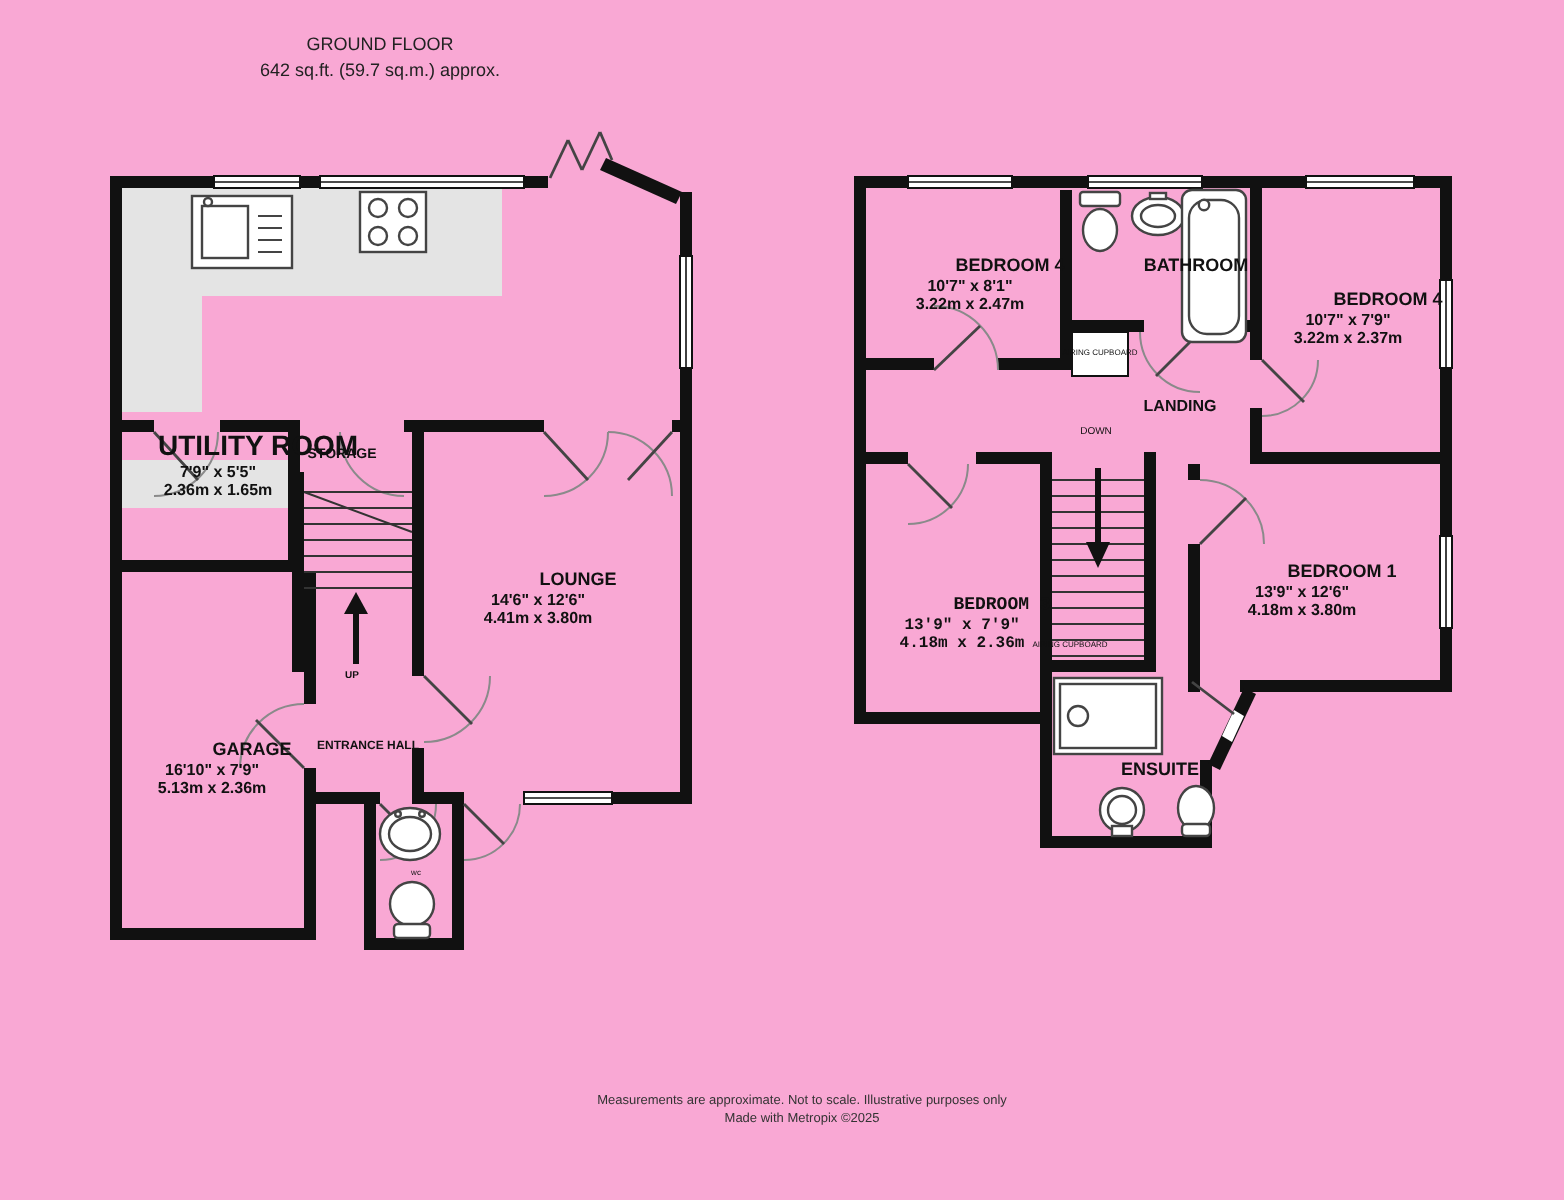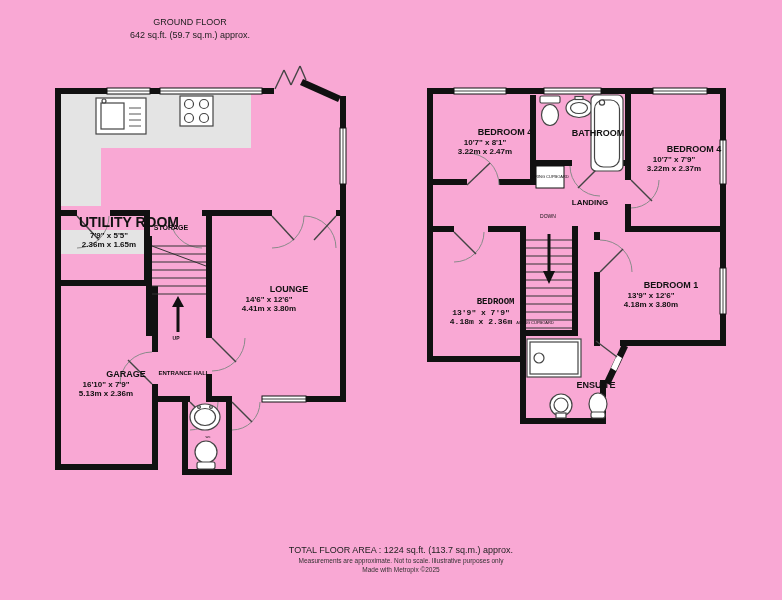--- a/index.html
+++ b/index.html
@@ -282,25 +282,24 @@
   <div class="room-label" style="left:481px;top:312px;font-family:Liberation Mono, monospace;">
     <span class="rn">BEDROOM 3</span>
     <span class="rd">13'9" x 7'9"</span>
     <span class="rd">4.18m x 2.36m</span>
   </div>
   <div class="room-label" style="left:651px;top:295px;">
     <span class="rn">BEDROOM 1</span>
     <span class="rd">13'9" x 12'6"</span>
     <span class="rd">4.18m x 3.80m</span>
   </div>
-  <div class="room-label" style="left:576px;top:385px;">
+  <div class="room-label" style="left:560px;top:385px;">
     <span class="rn">ENSUITE</span>
   </div>
   <div class="room-label lbl-tiny" style="left:535px;top:323px;font-weight:400;">AIRING CUPBOARD</div>
   <div class="room-label lbl-tiny" style="left:550px;top:177px;font-weight:400;">AIRING CUPBOARD</div>
 
   <div class="footer">
-    <div class="total">TOTAL FLOOR AREA : 1224 sq.ft. (113.7 sq.m.) approx.</div>
     <div class="fine">Measurements are approximate.  Not to scale.  Illustrative purposes only</div>
     <div class="fine" style="margin-top:0;">Made with Metropix ©2025</div>
   </div>
 
 </div>
 
 </body></html>

